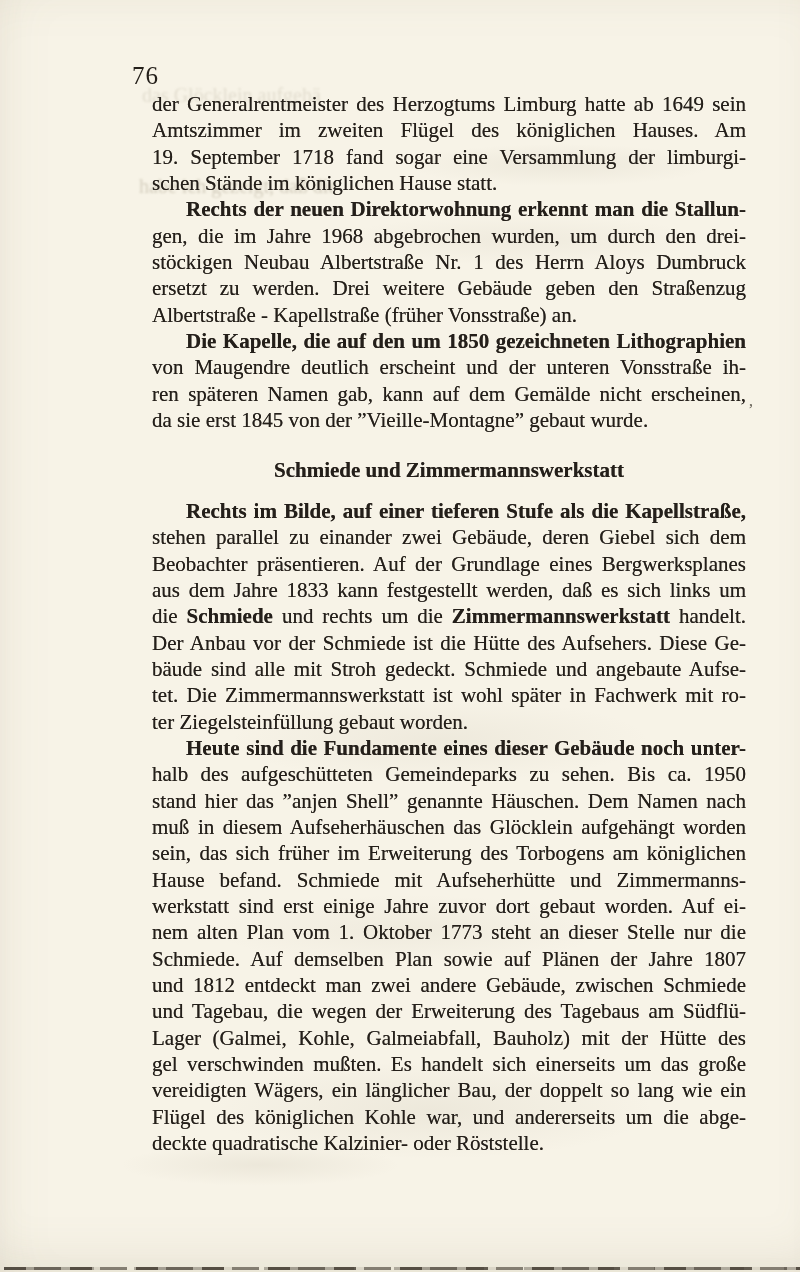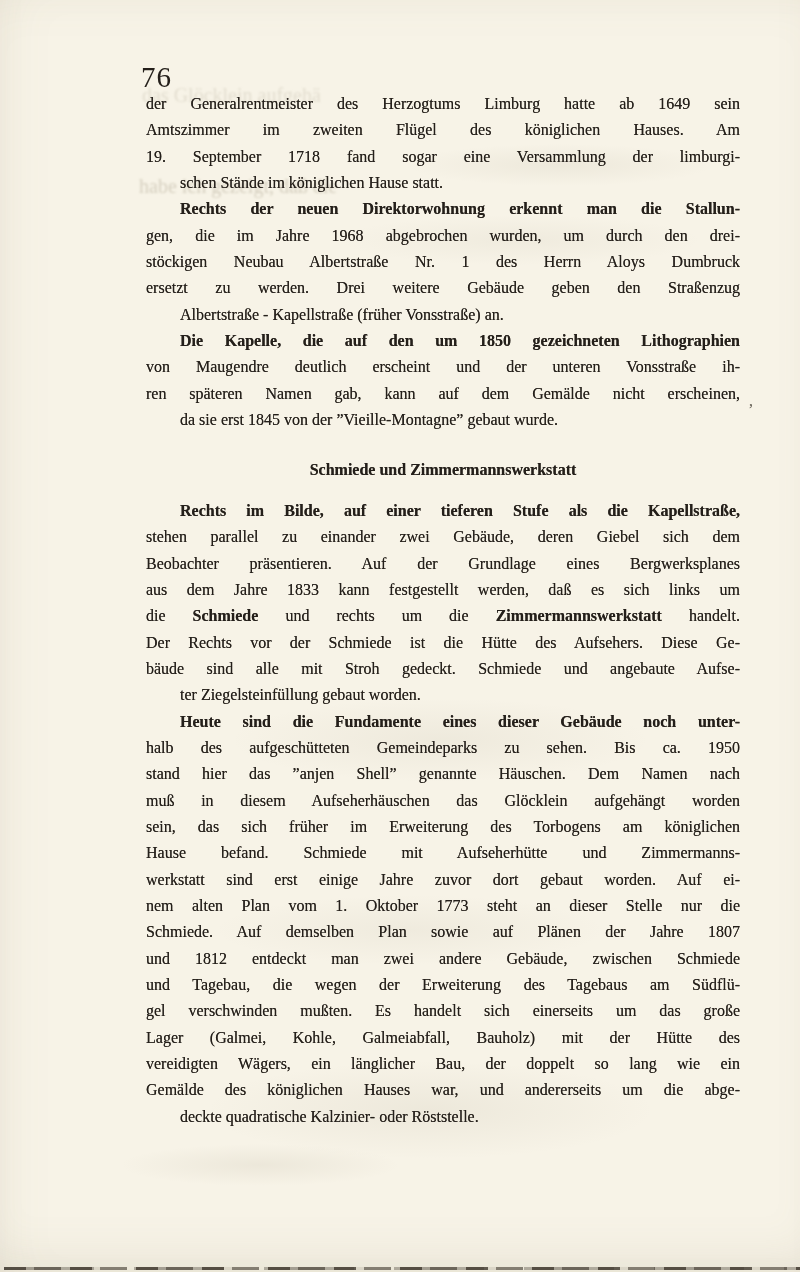--- a/index.html
+++ b/index.html
@@ -22,41 +22,41 @@
       radial-gradient(320px 70px at 430px 1110px, rgba(148,138,112,.10), transparent 70%),
       radial-gradient(200px 30px at 260px 1165px, rgba(148,138,112,.11), transparent 70%),
       #f7f3e7;
     box-shadow:
       inset 0 -34px 50px -26px rgba(140,128,100,.16),
       inset 34px 0 60px -38px rgba(140,128,100,.10),
       inset 0 30px 50px -34px rgba(140,128,100,.08);
   }
   .pagenum {
     position: absolute;
-    left: 141px;
+    left: 132px;
     top: 63px;
-    font-size: 29px;
+    font-size: 25px;
     line-height: 1;
     letter-spacing: 1px;
   }
   .body {
     position: absolute;
-    left: 146px;
+    left: 152px;
     top: 91px;
     width: 594px;
-    font-size: 16px;
+    font-size: 21px;
     line-height: 26.35px;
     text-shadow: 0 0 0.35px rgba(36,31,26,.75);
   }
   .para { margin: 0; }
   .line {
     text-align: justify;
     text-align-last: justify;
   }
-  .line.lastline { text-align-last: left; margin-left: 34px; }
+  .line.lastline { text-align-last: left; }
   .line.indent { padding-left: 34px; font-weight: bold; }
   .heading {
     font-weight: bold;
     text-align: center;
     margin: 24px 0 14px 0;
   }
   b { font-weight: bold; }
   .ghost {
     position: absolute;
     font-size: 20px;
@@ -121,38 +121,39 @@
         <div class="line">ren späteren Namen gab, kann auf dem Gemälde nicht erscheinen,</div>
         <div class="line lastline">da sie erst 1845 von der ”Vieille-Montagne” gebaut wurde.</div>
       </div>
       <div class="heading">Schmiede und Zimmermannswerkstatt</div>
       <div class="para">
         <div class="line indent">Rechts im Bilde, auf einer tieferen Stufe als die Kapellstraße,</div>
         <div class="line">stehen parallel zu einander zwei Gebäude, deren Giebel sich dem</div>
         <div class="line">Beobachter präsentieren. Auf der Grundlage eines Bergwerksplanes</div>
         <div class="line">aus dem Jahre 1833 kann festgestellt werden, daß es sich links um</div>
         <div class="line">die <b>Schmiede</b> und rechts um die <b>Zimmermannswerkstatt</b> handelt.</div>
-        <div class="line">Der Rechts vor der Schmiede ist die Hütte des Aufsehers. Diese Ge-</div>
+        <div class="line">Der Anbau vor der Schmiede ist die Hütte des Aufsehers. Diese Ge-</div>
         <div class="line">bäude sind alle mit Stroh gedeckt. Schmiede und angebaute Aufse-</div>
+        <div class="line">tet. Die Zimmermannswerkstatt ist wohl später in Fachwerk mit ro-</div>
         <div class="line lastline">ter Ziegelsteinfüllung gebaut worden.</div>
       </div>
       <div class="para">
         <div class="line indent">Heute sind die Fundamente eines dieser Gebäude noch unter-</div>
         <div class="line">halb des aufgeschütteten Gemeindeparks zu sehen. Bis ca. 1950</div>
         <div class="line">stand hier das ”anjen Shell” genannte Häuschen. Dem Namen nach</div>
         <div class="line">muß in diesem Aufseherhäuschen das Glöcklein aufgehängt worden</div>
         <div class="line">sein, das sich früher im Erweiterung des Torbogens am königlichen</div>
         <div class="line">Hause befand. Schmiede mit Aufseherhütte und Zimmermanns-</div>
         <div class="line">werkstatt sind erst einige Jahre zuvor dort gebaut worden. Auf ei-</div>
         <div class="line">nem alten Plan vom 1. Oktober 1773 steht an dieser Stelle nur die</div>
         <div class="line">Schmiede. Auf demselben Plan sowie auf Plänen der Jahre 1807</div>
         <div class="line">und 1812 entdeckt man zwei andere Gebäude, zwischen Schmiede</div>
         <div class="line">und Tagebau, die wegen der Erweiterung des Tagebaus am Südflü-</div>
+        <div class="line">Lager (Galmei, Kohle, Galmeiabfall, Bauholz) mit der Hütte des</div>
         <div class="line">gel verschwinden mußten. Es handelt sich einerseits um das große</div>
-        <div class="line">Lager (Galmei, Kohle, Galmeiabfall, Bauholz) mit der Hütte des</div>
         <div class="line">vereidigten Wägers, ein länglicher Bau, der doppelt so lang wie ein</div>
-        <div class="line">Gemälde des königlichen Hauses war, und andererseits um die abge-</div>
+        <div class="line">Flügel des königlichen Kohle war, und andererseits um die abge-</div>
         <div class="line lastline">deckte quadratische Kalzinier- oder Röststelle.</div>
       </div>
     </div>
   <div class="speck">’</div>
   <div class="bottom-edge"></div>
 </div>
 
 </body></html>

